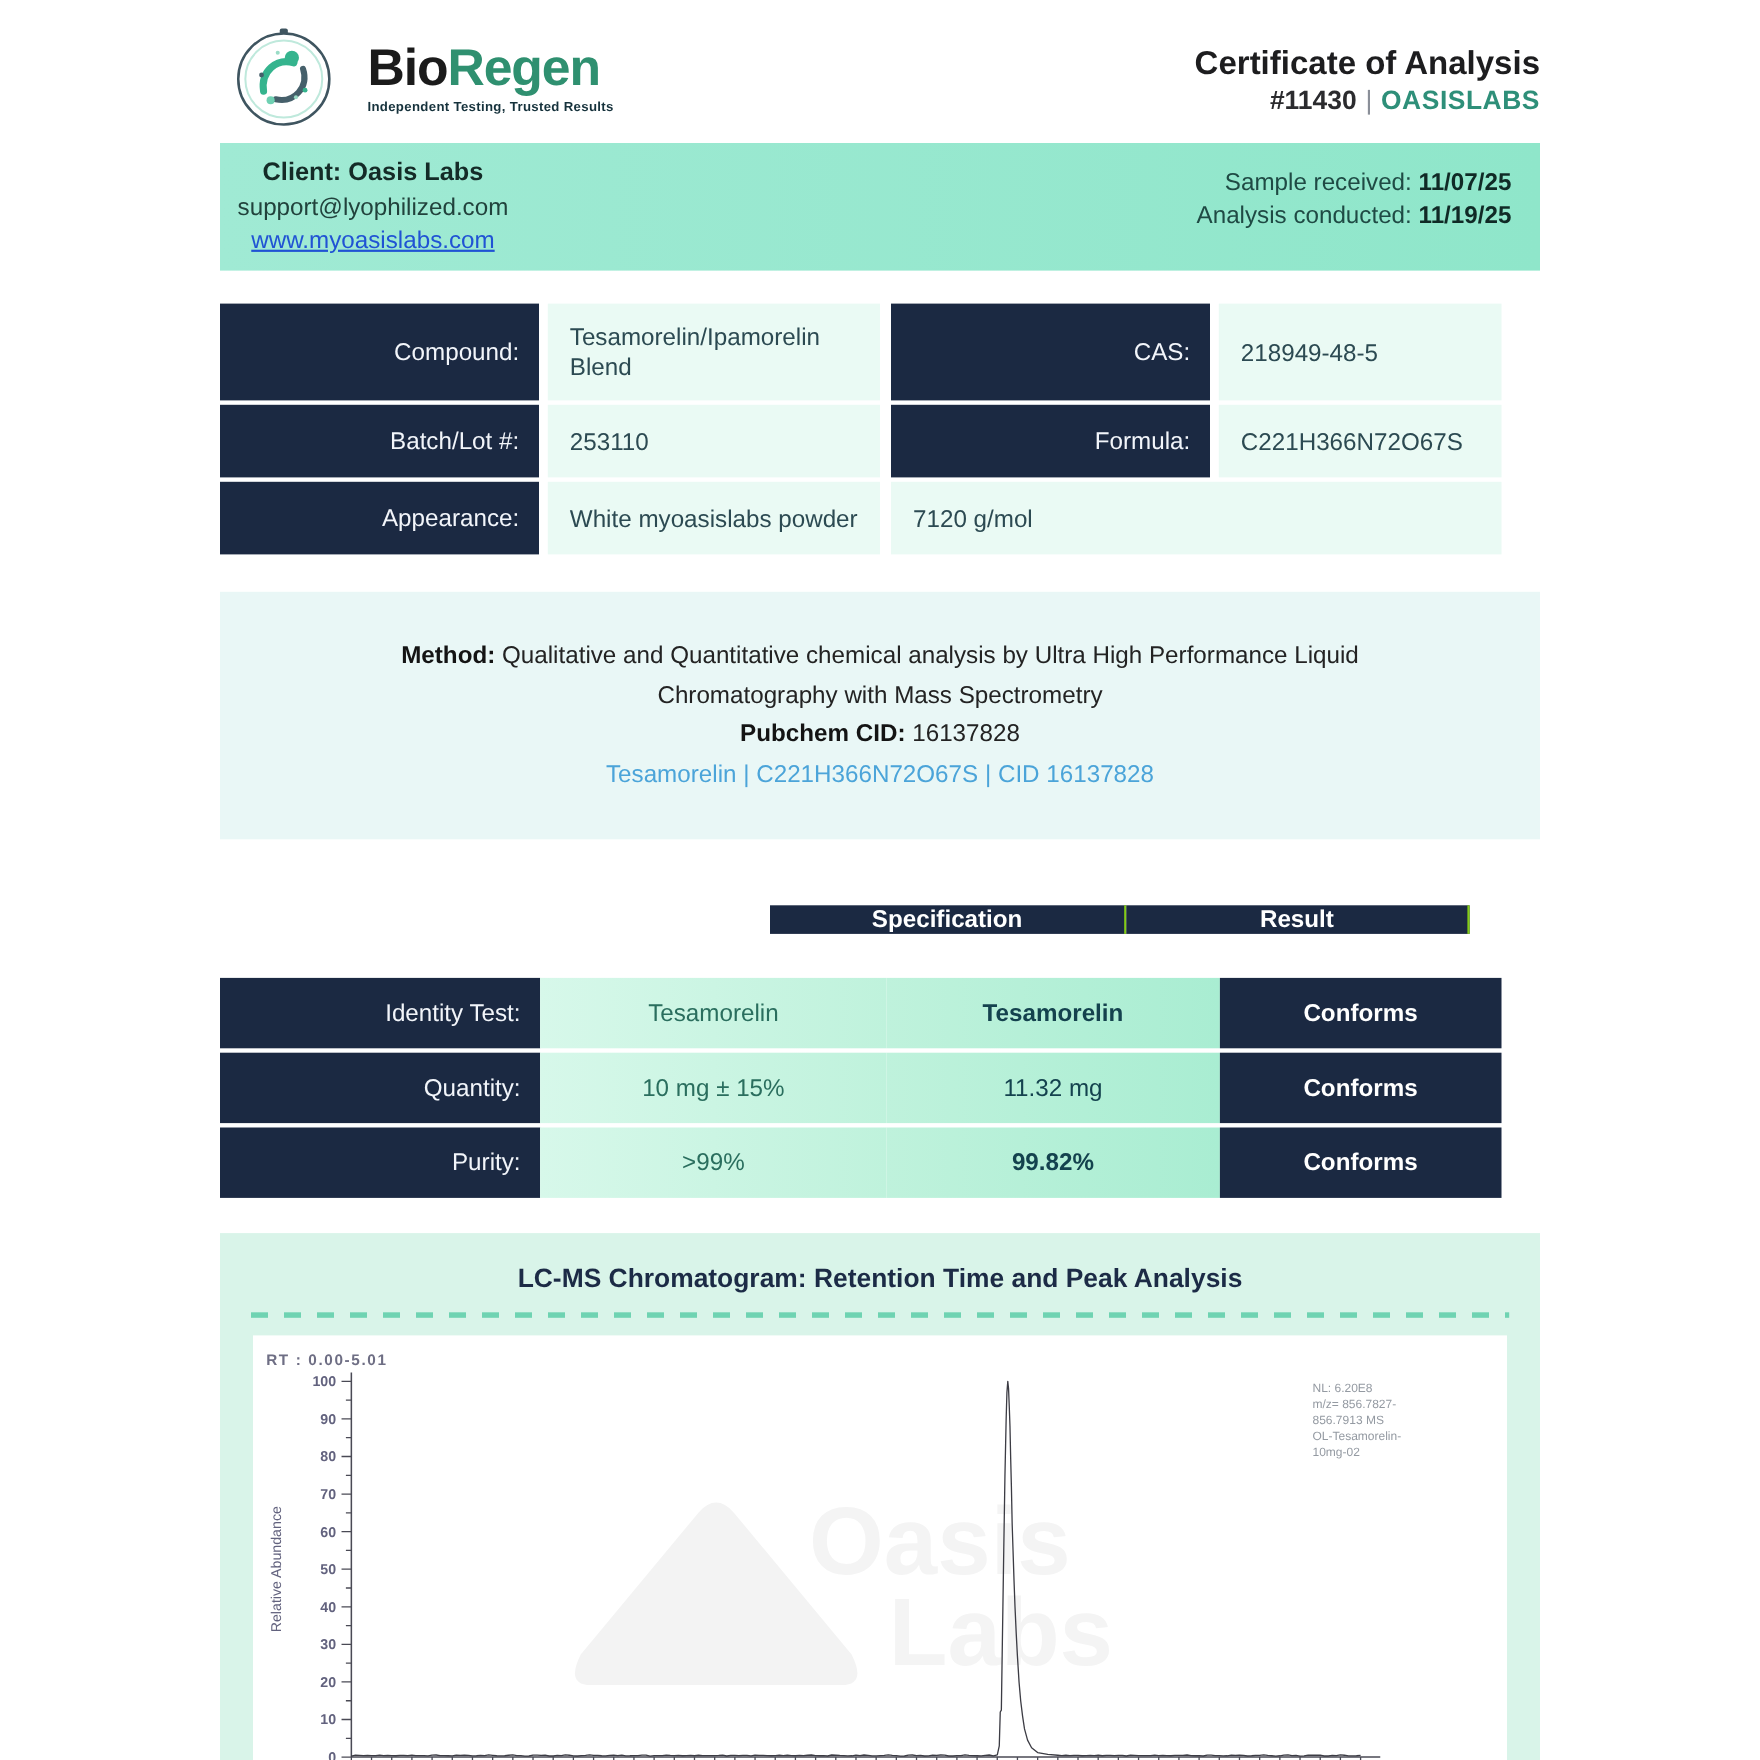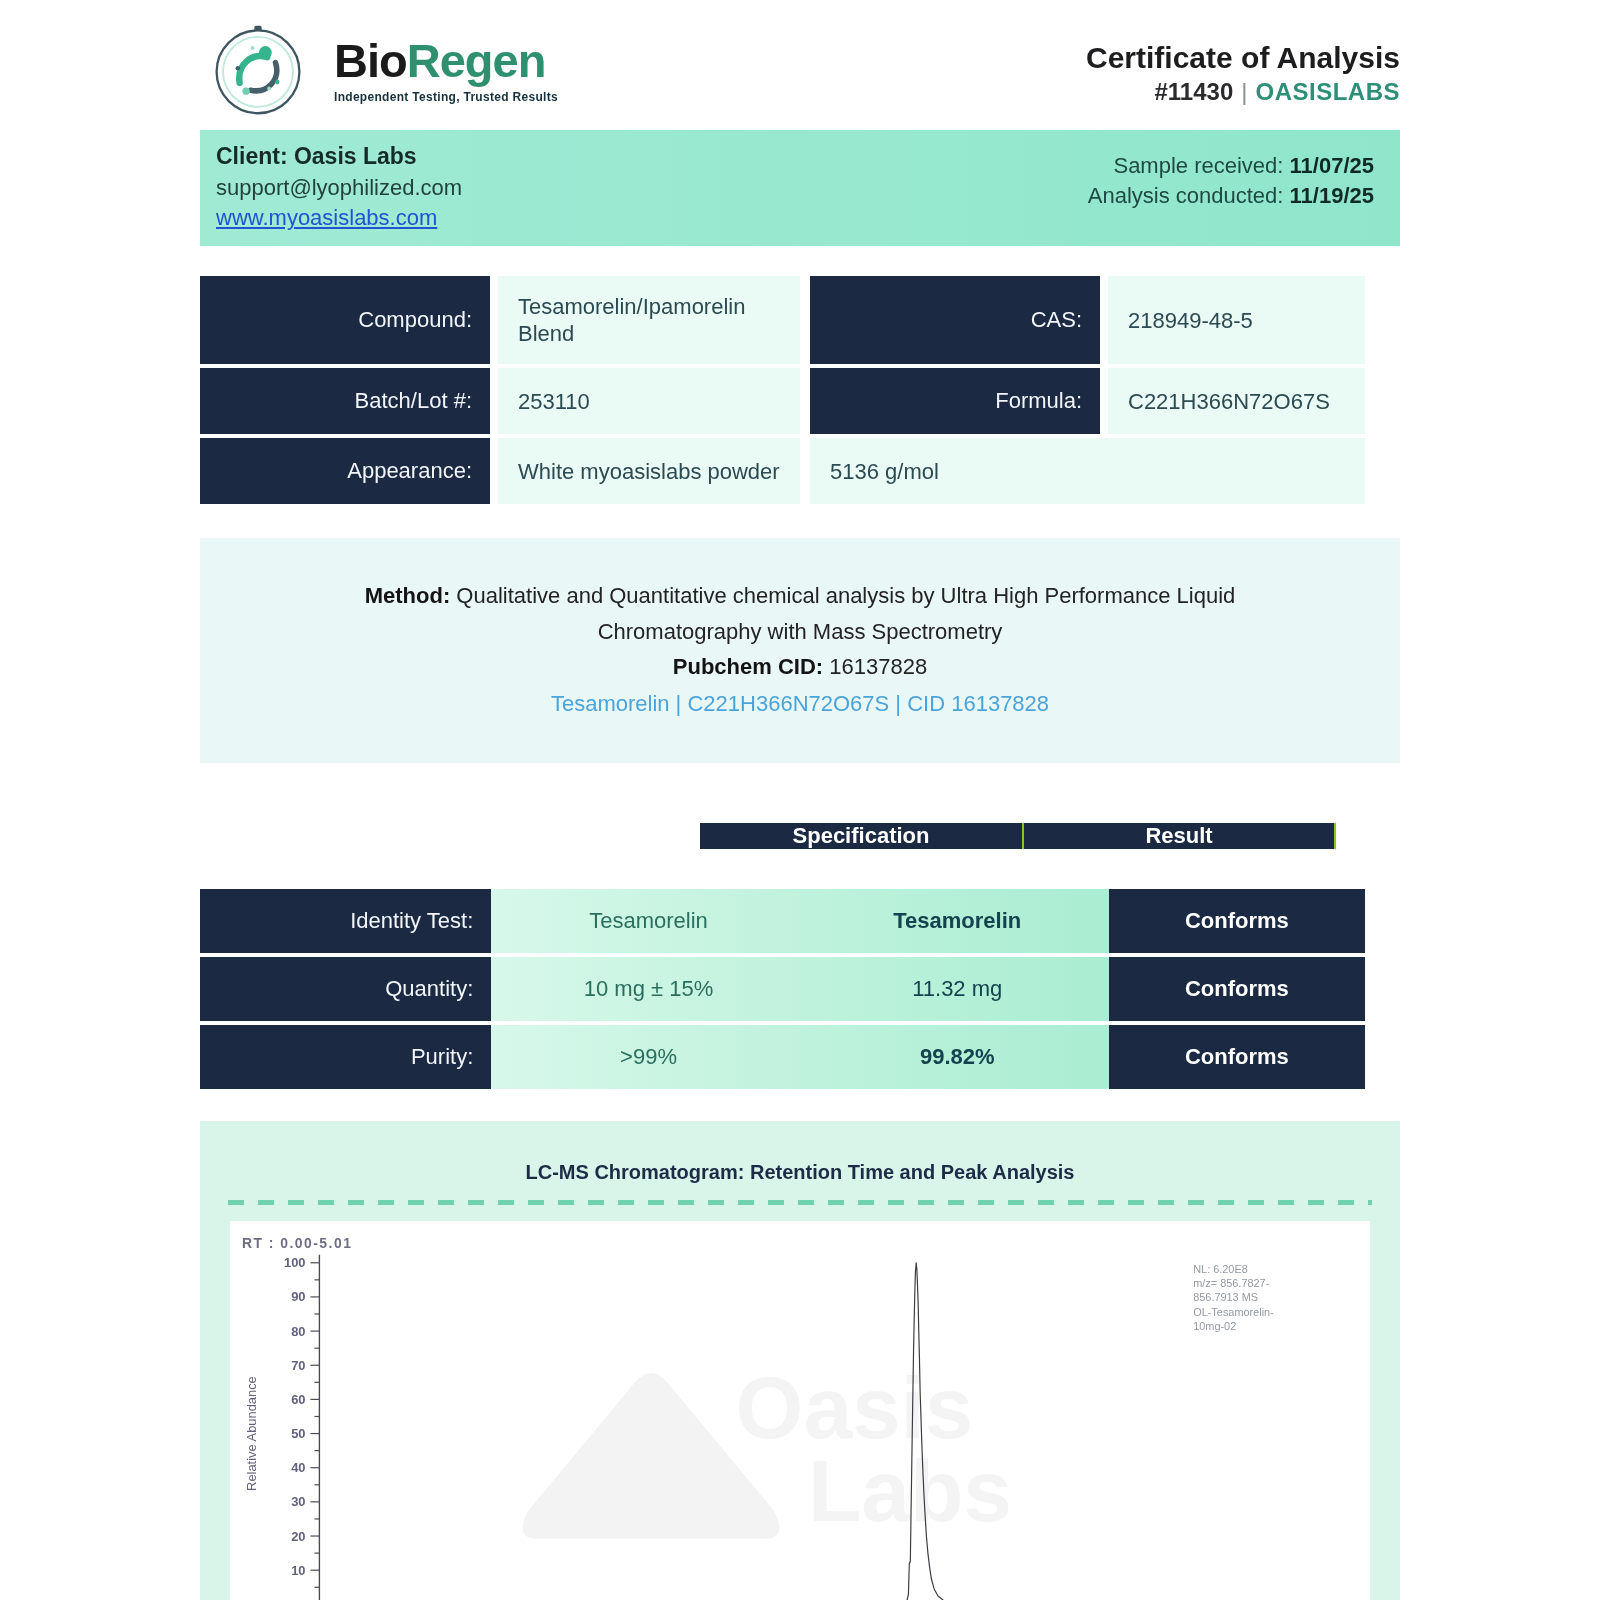--- a/index.html
+++ b/index.html
@@ -31,21 +31,21 @@
   .doc-sub{font-size:24px;margin-top:2px;color:#2b2b2e;font-weight:600;}
   .doc-sub .sep{color:#8a8f98;margin:0 8px;font-weight:400;}
   .doc-sub .lab{color:var(--teal);font-weight:800;letter-spacing:.5px;}
   
   .client-bar{
     width:1200px;margin:14px 0 0 200px;min-height:102px;
     background:linear-gradient(90deg,#a0ead4,#8fe6ca);
     display:flex;justify-content:space-between;
     padding:13px 26px 15px 16px;
   }
-  .client-left{font-size:22px;line-height:1.2;color:#1d3833;}
+  .client-left{font-size:22px;line-height:1.2;color:#1d3833;text-align:center;}
   .client-name{font-weight:800;color:#142b27;font-size:23px;}
   .client-email{margin-top:4px;color:#21423c;}
   .client-site{display:inline-block;margin-top:4px;color:var(--link-blue);text-decoration:underline;cursor:pointer;}
   .client-right{text-align:right;font-size:22px;color:#1f4a44;line-height:1.35;padding-top:8px;}
   .client-right strong{color:#102a26;}
   
   .info-tables{width:1165px;margin:30px 0 0 200px;display:flex;gap:10px;}
   .info-table{display:flex;flex-direction:column;gap:4px;}
   .info-table.left{width:600px;}
   .info-table.right{width:555px;}
@@ -75,21 +75,21 @@
   .hcell{background:var(--navy);color:#fff;display:flex;align-items:center;justify-content:center;font-size:22px;font-weight:700;border-right:2px solid #84cc16;}
   .hcell:last-of-type{border-right:none;}
   .hempty{background:transparent;}
   .rlabel{background:var(--navy);color:#f2f5fa;display:flex;align-items:center;justify-content:flex-end;padding-right:18px;font-size:22px;}
   .rspec{background:linear-gradient(90deg,#d7f8ea,#bff2dc);color:#2a6e5e;display:flex;align-items:center;justify-content:center;font-size:22px;}
   .rresult{background:linear-gradient(90deg,#bff2dc,#a9edd2);color:#14424e;display:flex;align-items:center;justify-content:center;font-size:22px;}
   .rresult.bold{font-weight:800;}
   .rstatus{background:var(--navy);color:#ffffff;display:flex;align-items:center;justify-content:center;font-size:22px;font-weight:800;}
   
   .chrom-section{width:1200px;margin:32px 0 0 200px;background:var(--mint-section);padding-bottom:30px;}
-  .chrom-title{padding-top:40px;text-align:center;font-size:20px;font-weight:800;color:#1c2b46;}
+  .chrom-title{padding-top:28px;text-align:center;font-size:24px;font-weight:800;color:#1c2b46;}
   .dashed-line{height:5px;margin:16px 28px 0;background:repeating-linear-gradient(90deg,#6fd3b2 0 16px,transparent 16px 30px);}
   .chrom-panel{margin:16px 30px 0;background:#ffffff;padding:10px 4px 4px;}
   .chrom-panel svg{display:block;width:100%;height:auto;}
 </style>
 </head>
 <body>
 
 <header class="header">
   <div class="logo">
     <svg class="logo-icon" viewBox="0 0 100 100">
@@ -146,21 +146,21 @@
   <div class="info-table right">
     <div class="irow tall">
       <div class="ilabel">CAS:</div>
       <div class="ival">218949-48-5</div>
     </div>
     <div class="irow short">
       <div class="ilabel">Formula:</div>
       <div class="ival">C221H366N72O67S</div>
     </div>
     <div class="irow short">
-      <div class="ival">5136 g/mol</div>
+      <div class="ival">7120 g/mol</div>
     </div>
   </div>
 </div>
 
 <div class="method-box">
   <div><strong>Method:</strong> <span>Qualitative and Quantitative chemical analysis by Ultra High Performance Liquid Chromatography with Mass Spectrometry</span></div>
   <div><strong>Pubchem CID:</strong> <span>16137828</span></div>
   <a class="pubchem-link">Tesamorelin | C221H366N72O67S | CID 16137828</a>
 </div>
 

